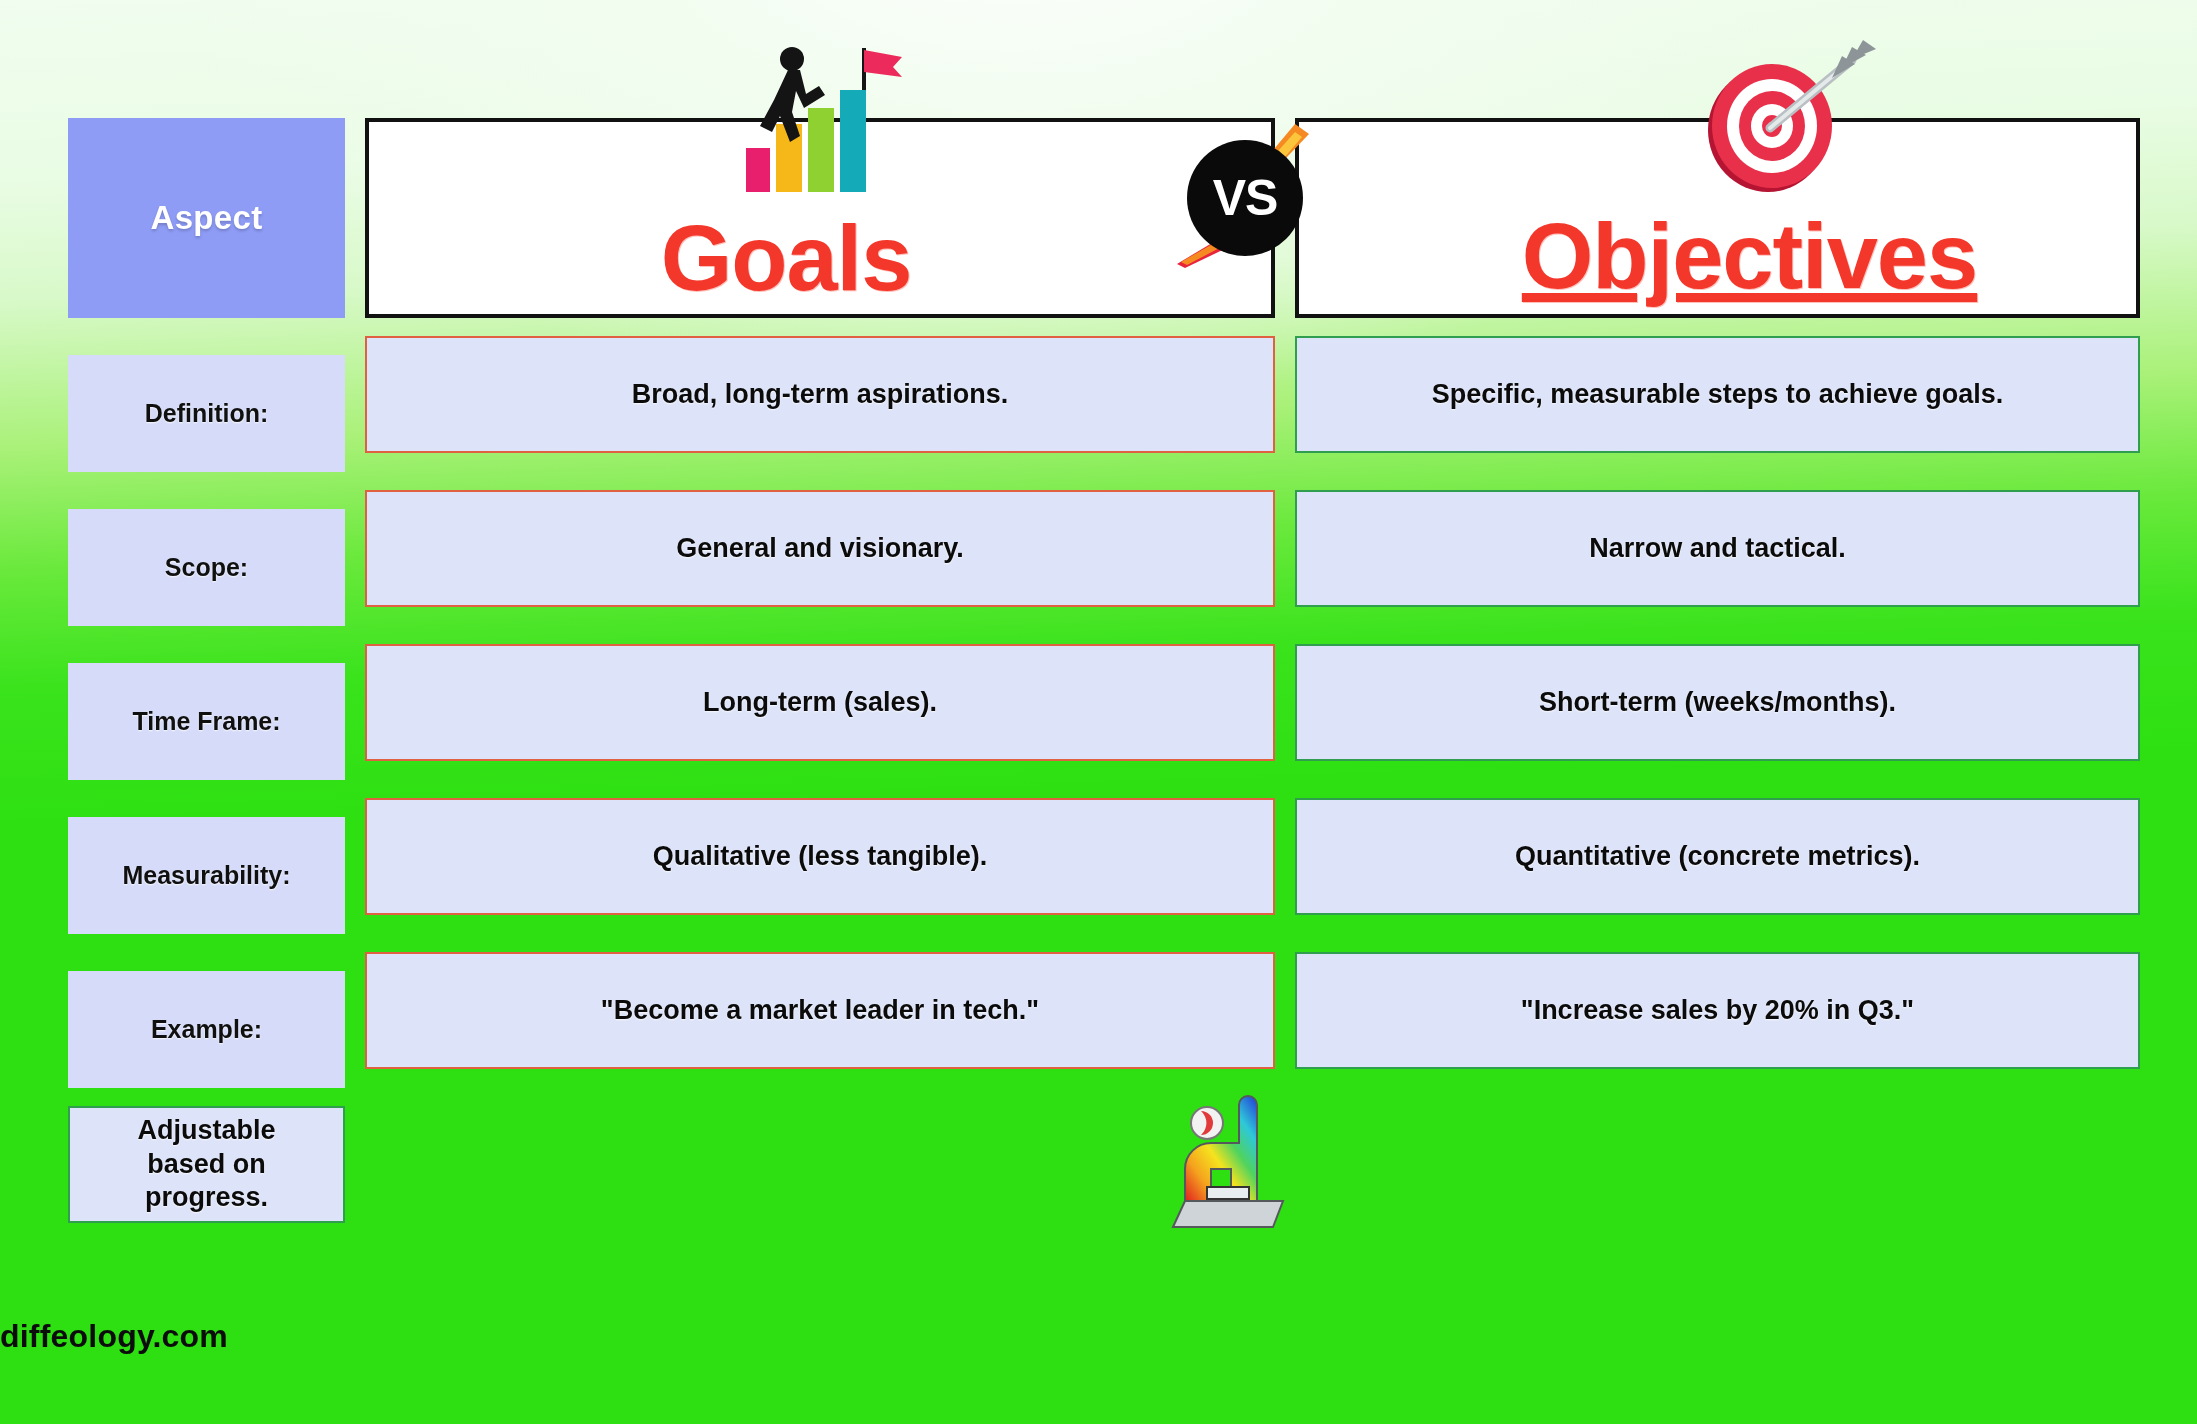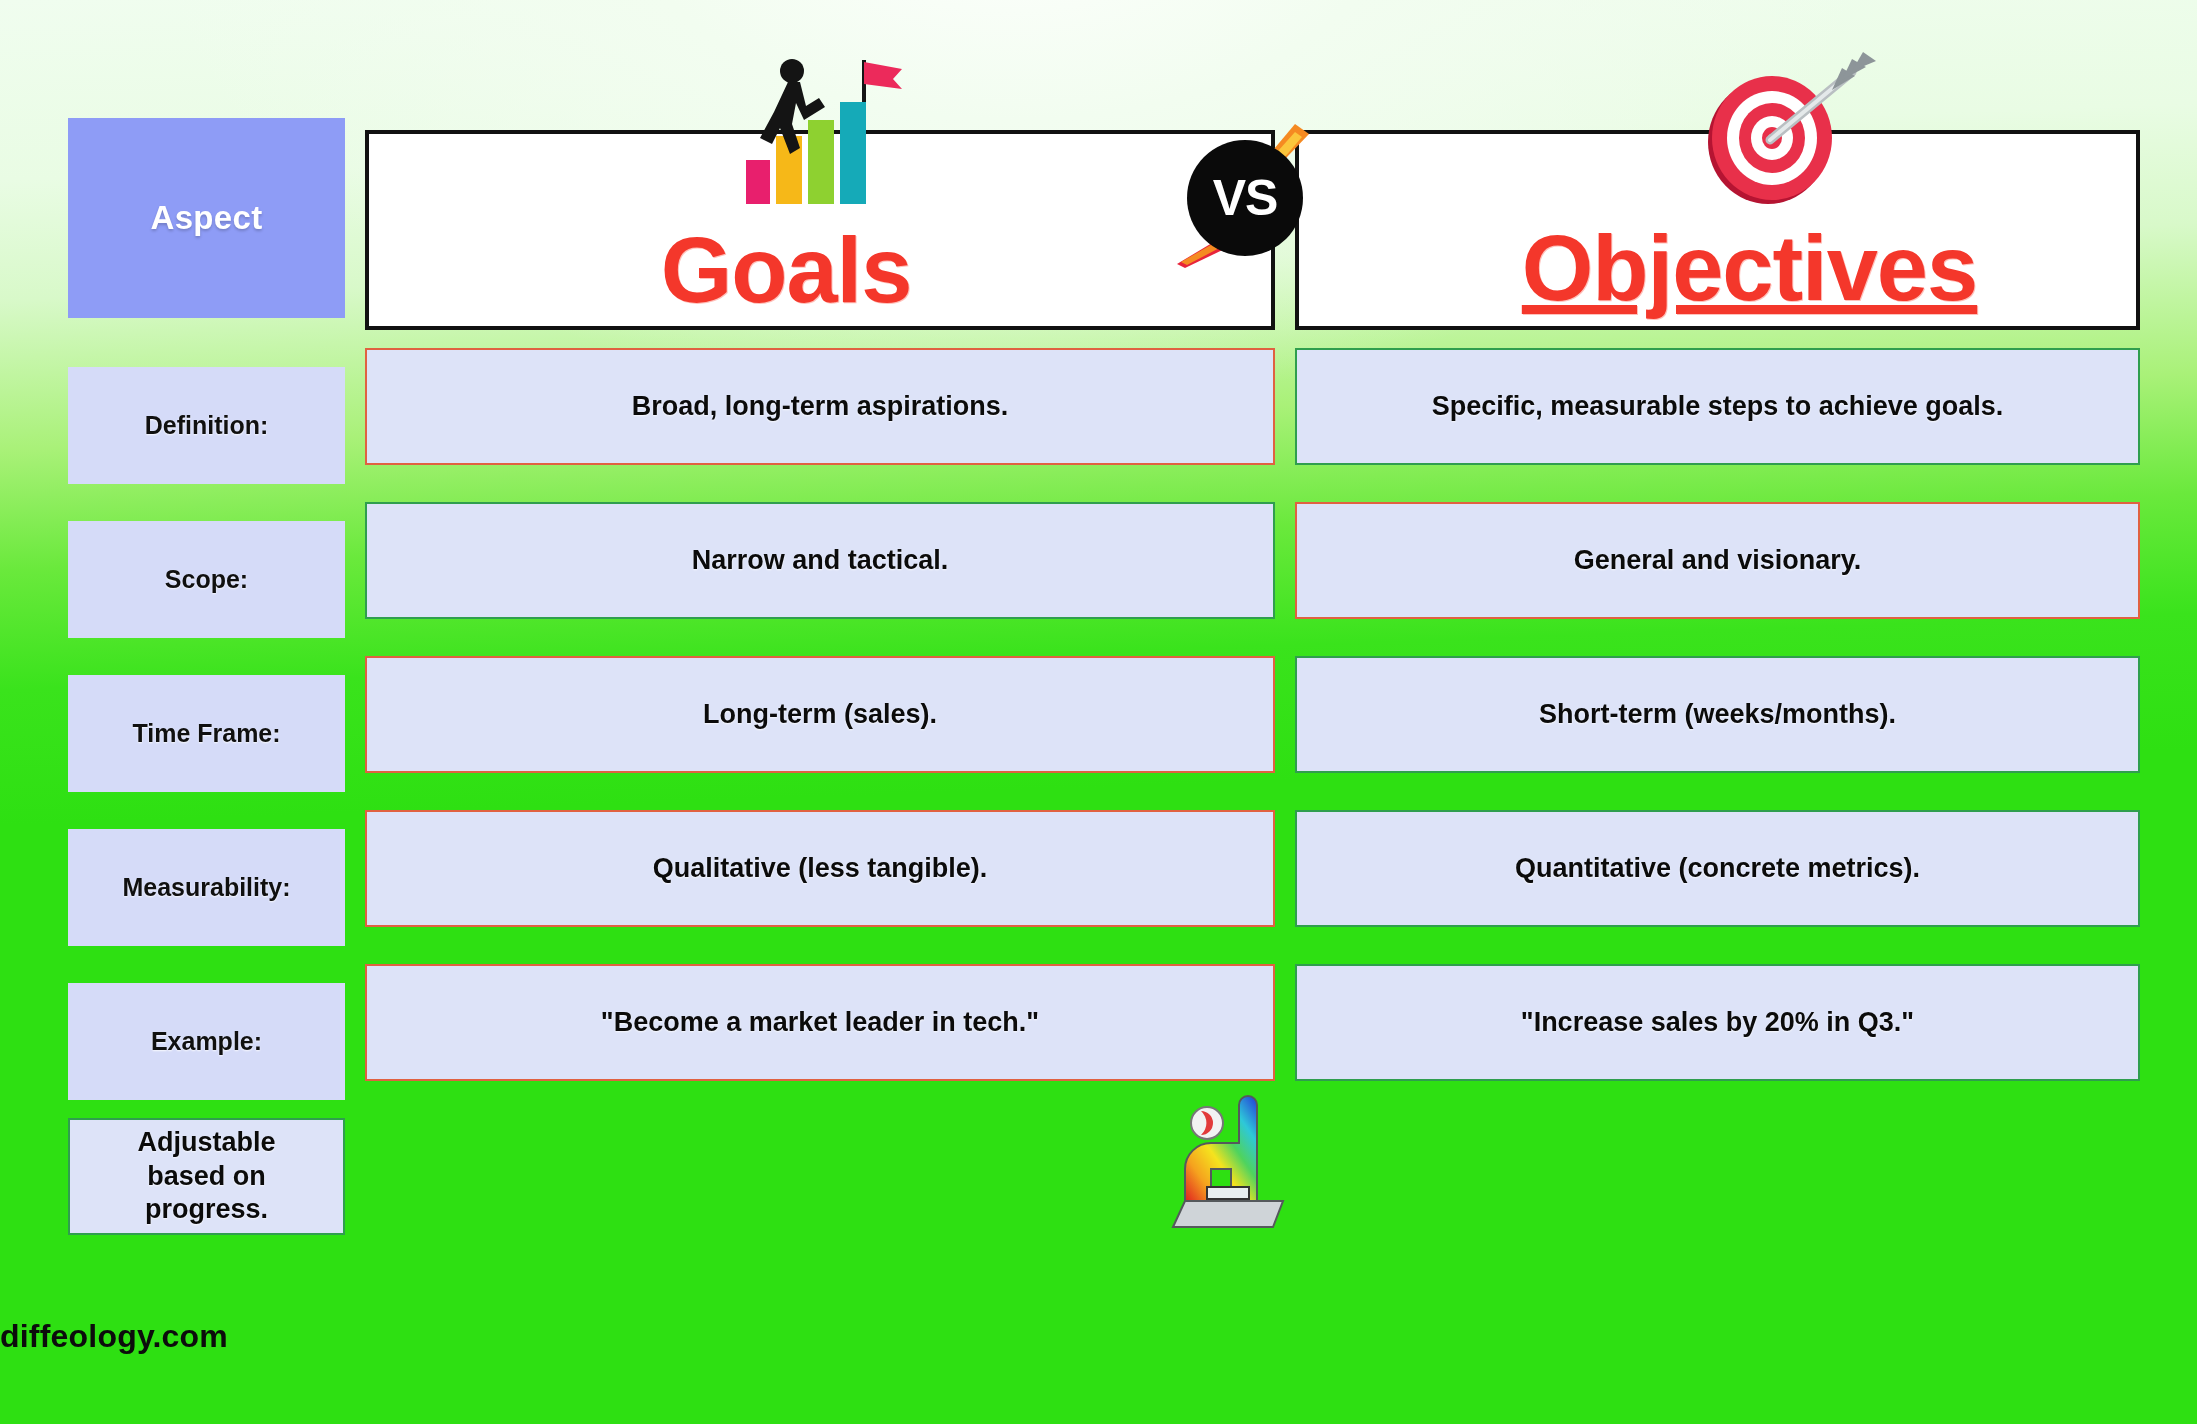--- a/index.html
+++ b/index.html
@@ -52,21 +52,20 @@
 
   .head-box {
     background: #ffffff;
     border: 4px solid #111111;
     height: 200px;
     box-sizing: border-box;
     position: relative;
     display: flex;
     align-items: flex-end;
     justify-content: center;
-    margin-top: 12px;
   }
   .head-box.goals { padding-bottom: 12px; }
   .head-box.objectives { padding-bottom: 14px; }
 
   .head-title {
     font-size: 92px;
     font-weight: bold;
     color: #f4372b;
     letter-spacing: -1px;
     line-height: .96;
@@ -236,22 +235,22 @@
         </g>
       </svg>
       <span class="head-title">Objectives</span>
     </div>
 
     <div class="label-cell">Definition:</div>
     <div class="value-cell goals-col">Broad, long-term aspirations.</div>
     <div class="value-cell objectives-col">Specific, measurable steps to achieve goals.</div>
 
     <div class="label-cell">Scope:</div>
+    <div class="value-cell goals-col">General and visionary.</div>
     <div class="value-cell objectives-col">Narrow and tactical.</div>
-    <div class="value-cell goals-col">General and visionary.</div>
 
     <div class="label-cell">Time Frame:</div>
     <div class="value-cell goals-col">Long-term (sales).</div>
     <div class="value-cell objectives-col">Short-term (weeks/months).</div>
 
     <div class="label-cell">Measurability:</div>
     <div class="value-cell goals-col">Qualitative (less tangible).</div>
     <div class="value-cell objectives-col">Quantitative (concrete metrics).</div>
 
     <div class="label-cell">Example:</div>

